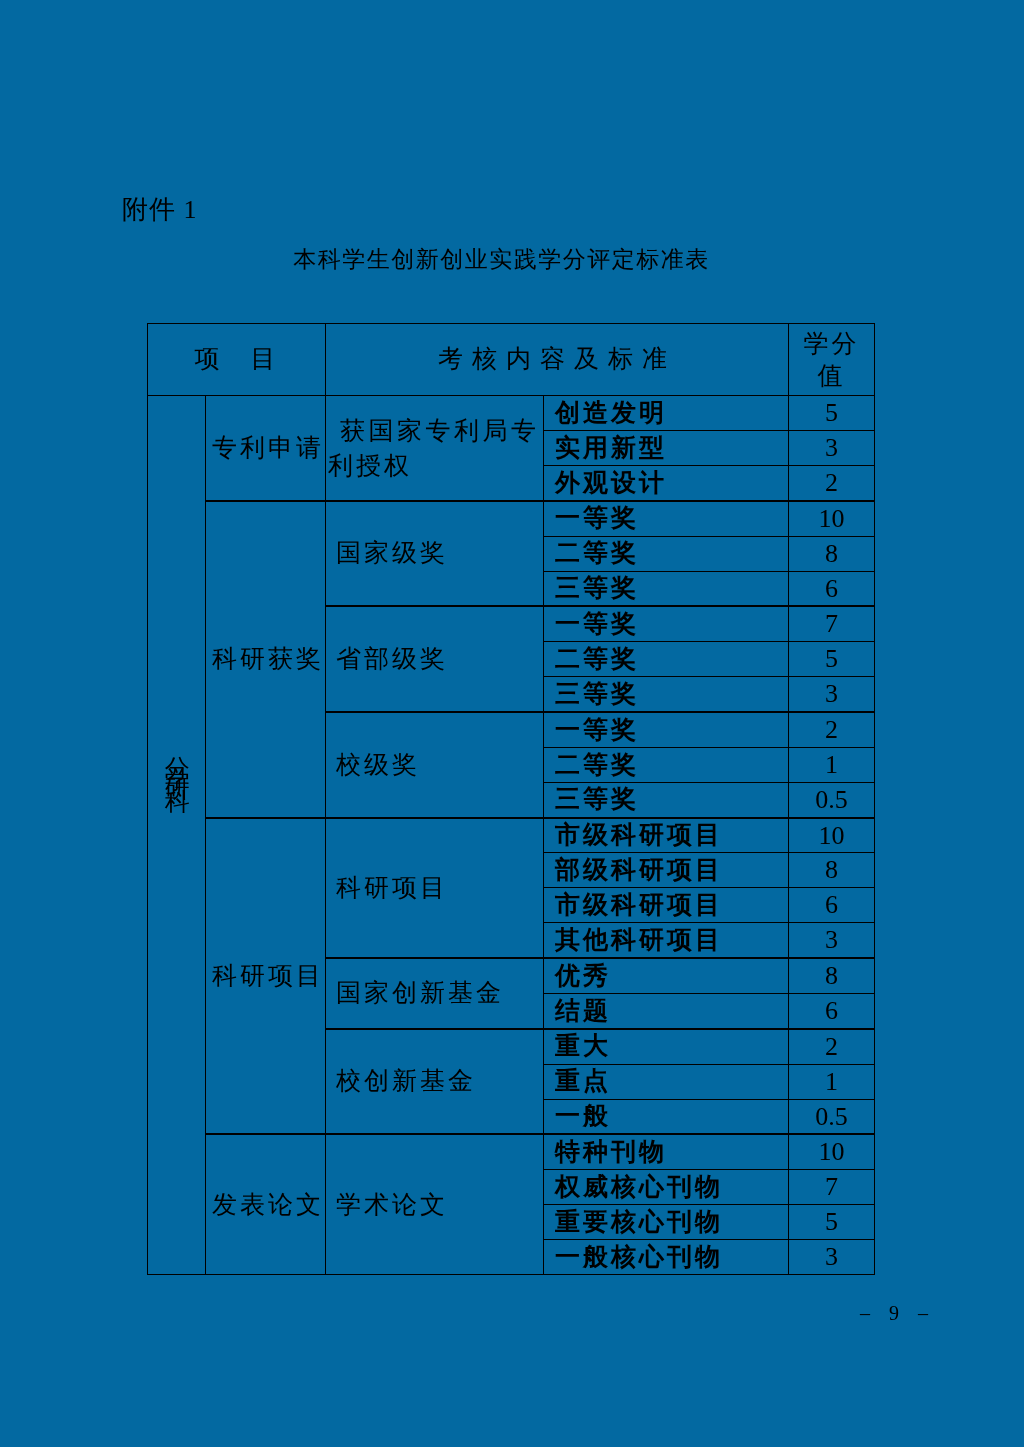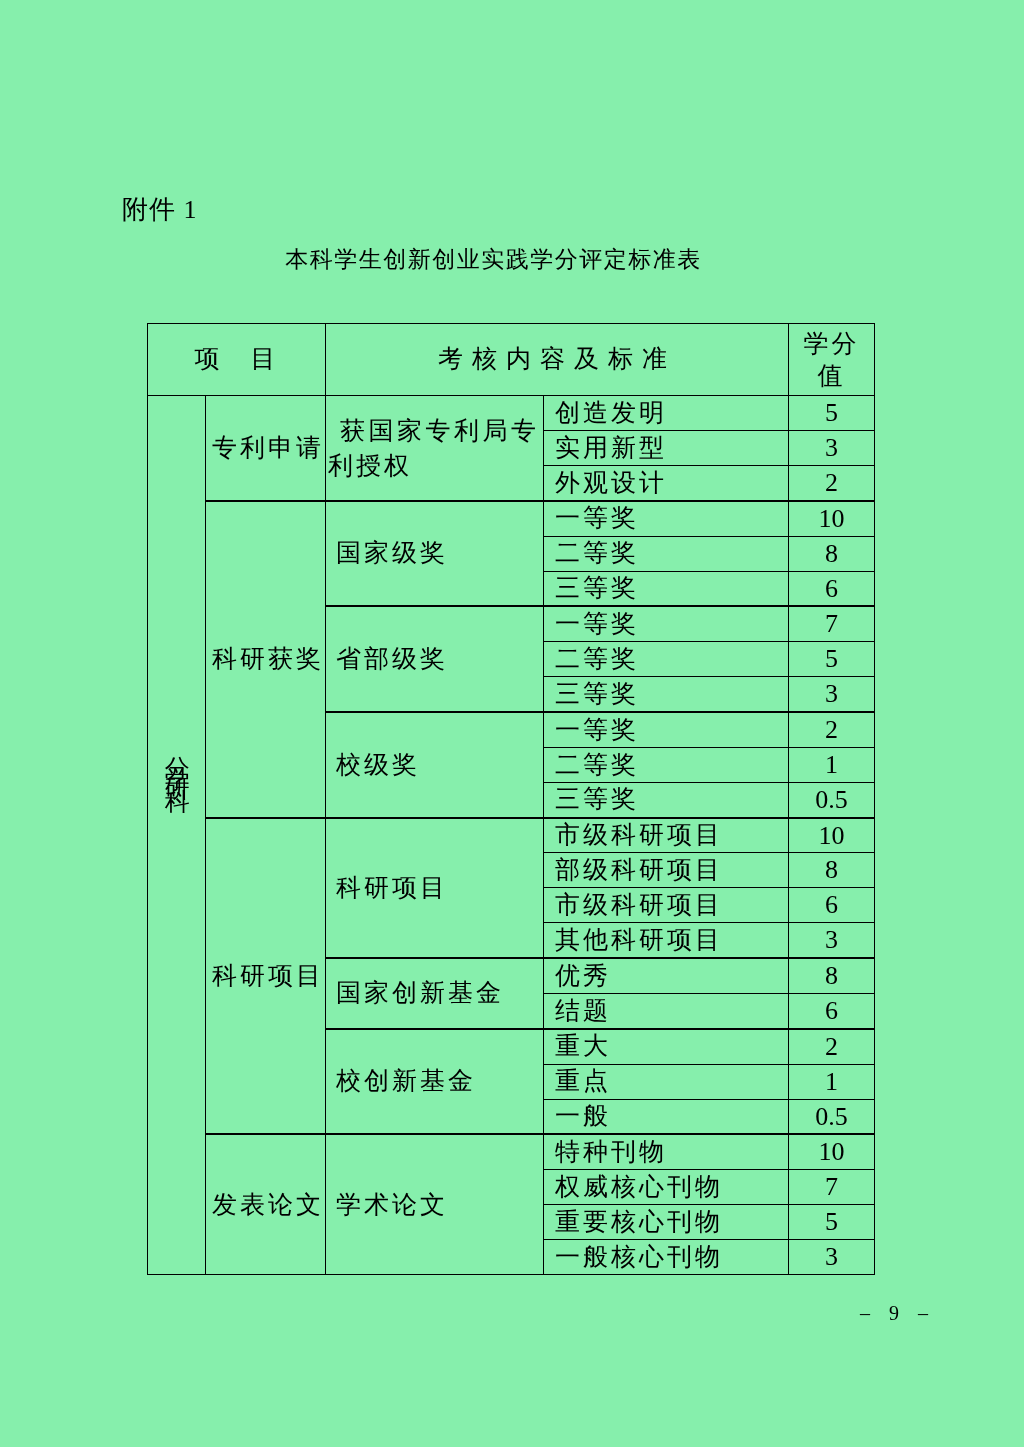--- a/index.html
+++ b/index.html
@@ -5,32 +5,32 @@
   * { margin: 0; padding: 0; box-sizing: border-box; }
   html, body { background: #ffffff; }
   body {
     width: 1024px; height: 1447px;
     font-family: "Liberation Serif", "DejaVu Serif", serif;
     color: #000000;
   }
   .page {
     position: relative;
     width: 1024px; height: 1447px;
-    background: #86efac;
+    background: #0369a1;
     overflow: hidden;
   }
   .attachment {
     position: absolute;
     left: 122px; top: 192px;
     font-size: 26px;
     letter-spacing: 1px;
   }
   .doc-title {
     position: absolute;
-    left: 8px; top: 244px; width: 924px;
+    left: 16px; top: 244px; width: 924px;
     text-align: center;
     font-size: 23px;
     letter-spacing: 1.5px;
     padding-left: 47px;
   }
   table.credit-table {
     position: absolute;
     left: 147px; top: 323px;
     width: 727px;
     border-collapse: collapse;
@@ -63,21 +63,21 @@
     top: -73px;
   }
   td.cat-cell { text-align: right; padding: 0 1px; }
   td.sub-cell { text-align: left; padding-left: 10px; padding-right: 20px; }
   td.sub-cell.wrap-justify {
     padding-left: 2px; padding-right: 4px;
     text-indent: 12px;
     text-align: justify;
     line-height: 1.4;
   }
-  td.item-cell { text-align: left; padding-left: 11px; padding-right: 4px; }
+  td.item-cell { text-align: left; padding-left: 11px; padding-right: 4px; font-weight: bold; }
   td.credit-cell {
     text-align: center;
     font-size: 26px;
     letter-spacing: 0;
   }
   tr.sub-start td { border-top-width: 2px; margin-top: 24px; }
   .page-number {
     position: absolute;
     left: 860px; top: 1302px;
     font-size: 20px;

